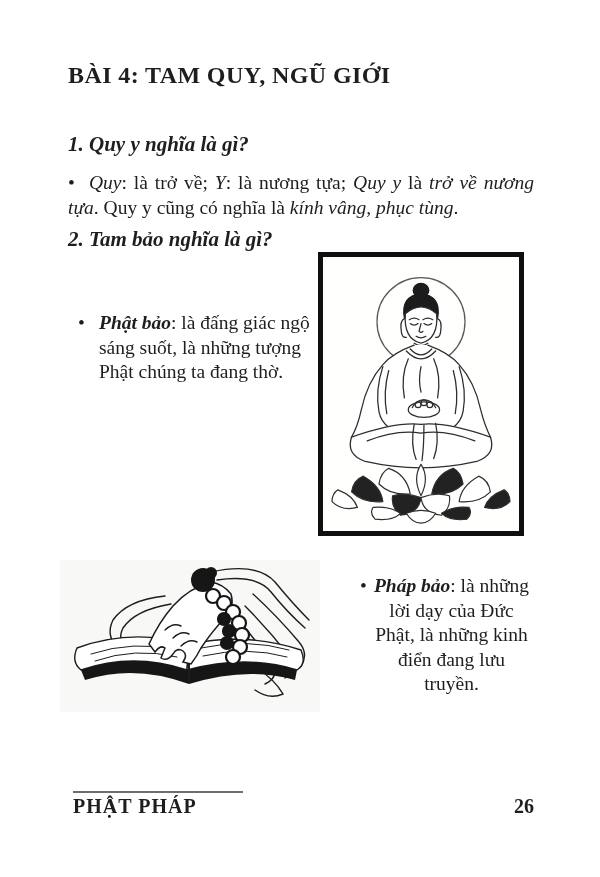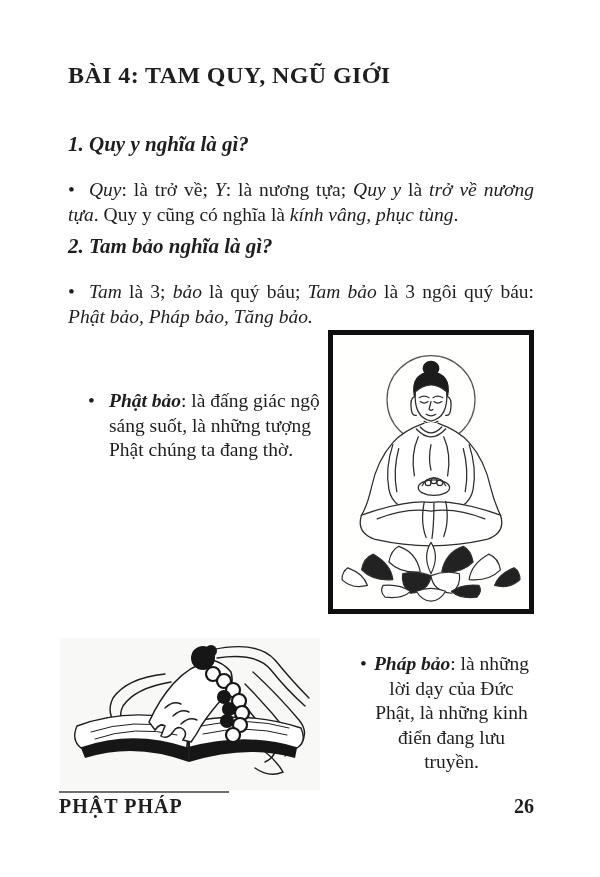--- a/index.html
+++ b/index.html
@@ -19,29 +19,29 @@
   }
 
   .section-heading {
     font-size:21px; font-weight:bold; font-style:italic; line-height:24px;
   }
   .s1-heading { margin-top:44px; }
   .s2-heading { margin-top:7px; }
 
   .para {
     font-size:19.5px; line-height:25px; text-align:justify;
-    margin-top:21px;
+    margin-top:14px;
   }
   .bullet-mark { display:inline-block; width:21px; text-indent:0; }
 
   .seg-italic { font-style:italic; }
   .seg-bolditalic { font-style:italic; font-weight:bold; }
   .seg-regular { }
 
-  .row-buddha { display:flex; justify-content:flex-end; }
+  .row-buddha { display:flex; justify-content:center; }
   .phatbao-col { width:240px; padding-top:60px; }
   .bullet-item {
     font-size:19.5px; line-height:24.5px;
     padding-left:21px; text-indent:-21px;
   }
   .buddha-frame {
     width:206px; height:284px;
     border:5px solid #0f0f0f; background:#fffffe;
     padding:4px; margin-top:1px;
     flex:0 0 auto;
@@ -50,40 +50,39 @@
 
   .row-phapbao { display:flex; margin-top:18px; }
   .book-illustration {
     width:260px; height:152px; margin-left:-8px; margin-top:6px;
     background:#f8f8f6;
     flex:0 0 auto;
   }
   .book-illustration svg { width:100%; height:100%; display:block; }
   .phapbao-col { width:182px; margin-left:auto; padding-top:20px; padding-right:4px;text-align:center; }
 
-  .footer { position:absolute; left:59px; right:66px; top:791px; }
+  .footer { position:absolute; left:73px; right:66px; top:791px; }
   .footer-rule { width:170px; border-top:2px solid #6e6e6e; margin-bottom:2px; }
   .footer-row {
     display:flex; justify-content:space-between; align-items:baseline;
     font-weight:bold; font-size:20px;
   }
   .footer-book { letter-spacing:1px; }
 </style>
 </head>
 <body>
 
 <div class="page">
 
   <div class="title">BÀI 4: TAM QUY, NGŨ GIỚI</div>
 
   <div class="section-heading s1-heading">1. Quy y nghĩa là gì?</div>
   <div class="para"><span class="bullet-mark">•</span><span><span class="seg-italic">Quy</span><span class="seg-regular">: là trở về; </span><span class="seg-italic">Y</span><span class="seg-regular">: là nương tựa; </span><span class="seg-italic">Quy y</span><span class="seg-regular"> là </span><span class="seg-italic">trở về nương tựa</span><span class="seg-regular">. Quy y cũng có nghĩa là </span><span class="seg-italic">kính vâng, phục tùng</span><span class="seg-regular">.</span></span></div>
 
   <div class="section-heading s2-heading">2. Tam bảo nghĩa là gì?</div>
-  <div class="para"><span class="bullet-mark">•</span><span><span class="seg-italic">Tam</span><span class="seg-regular"> là 3; </span><span class="seg-italic">bảo</span><span class="seg-regular"> là quý báu; </span><span class="seg-italic">Tam bảo</span><span class="seg-regular"> là 3 ngôi quý báu: </span><span class="seg-italic">Phật bảo, Pháp bảo, Tăng bảo.</span></span></div>
 
   <div class="row-buddha">
     <div class="phatbao-col">
       <div class="bullet-item"><span class="bullet-mark">•</span><span><span class="seg-bolditalic">Phật bảo</span><span class="seg-regular">: là đấng giác ngộ sáng suốt, là những tượng Phật chúng ta đang thờ.</span></span></div>
     </div>
 
     <div class="buddha-frame">
       <svg viewBox="0 0 190 272" aria-hidden="true">
         <g stroke="#2e2e2e" stroke-width="1.3" fill="none" stroke-linecap="round">
           <circle cx="95" cy="62" r="45" stroke="#5a5a5a"></circle>

